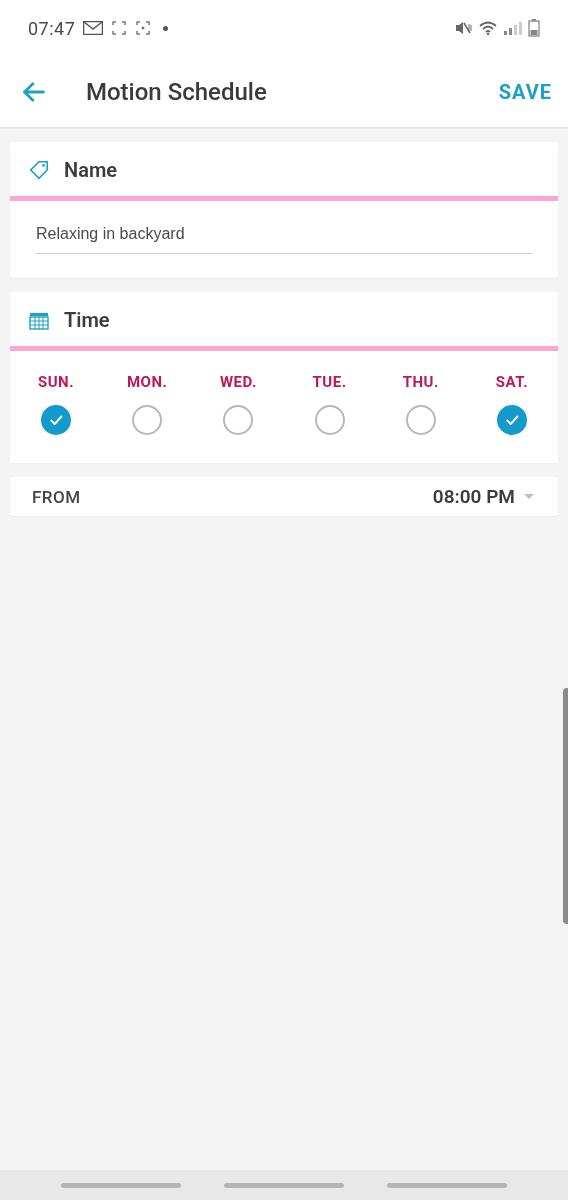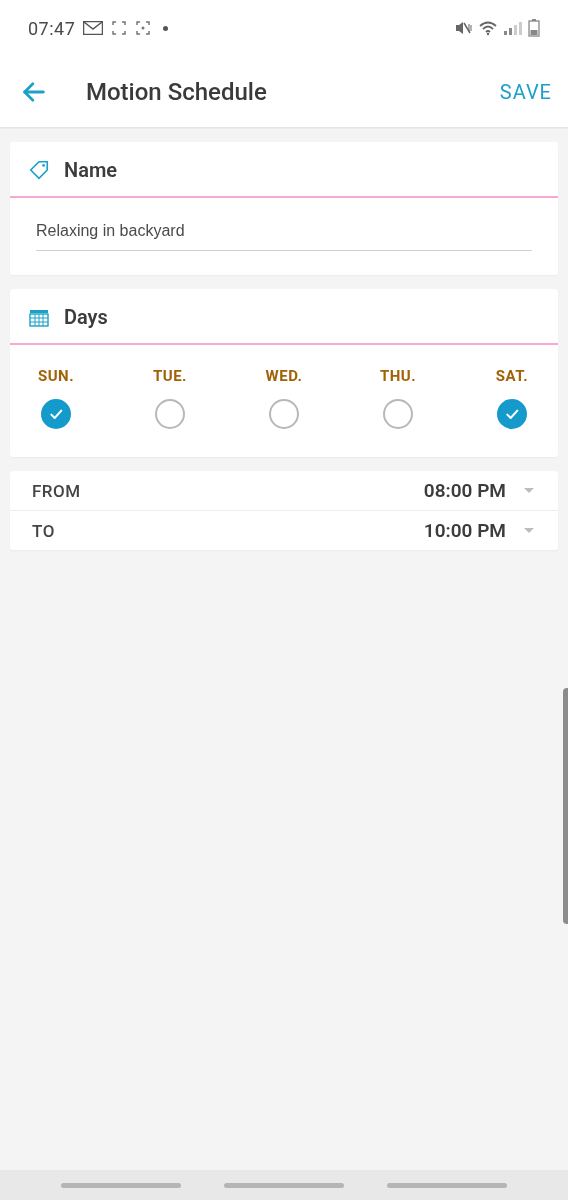--- a/index.html
+++ b/index.html
@@ -76,38 +76,38 @@
   .app-title {
     flex: 1;
     font-size: 24px;
     font-weight: 500;
     color: #3a3a3a;
     margin-left: 34px;
   }
   .save-btn {
     color: #1ca0c8;
     font-size: 20px;
-    font-weight: 400;
+    font-weight: 700;
     letter-spacing: 1px;
     cursor: pointer;
   }
 
   
   .card {
     background: #ffffff;
     margin: 14px 10px 0 10px;
     border-radius: 3px;
     box-shadow: 0 1px 2px rgba(0,0,0,0.04);
   }
   .card-header {
     display: flex;
     align-items: center;
     padding: 16px 18px 14px 18px;
     gap: 14px;
-    border-bottom: 2px solid #f9a8d4;
+    border-bottom: 5px solid #f9a8d4;
   }
   .card-header-label {
     font-size: 20px;
     font-weight: 600;
     color: #3c3c3c;
   }
   .header-icon {
     width: 22px;
     height: 22px;
     display: flex;
@@ -141,21 +141,21 @@
     flex-direction: column;
     align-items: center;
     gap: 14px;
     cursor: pointer;
     width: 56px;
   }
   .day-label {
     font-size: 15px;
     font-weight: 700;
     letter-spacing: 0.5px;
-    color: #a16207;
+    color: #be185d;
   }
   .day-circle {
     width: 30px;
     height: 30px;
     border-radius: 50%;
     border: 2px solid #b8b8b8;
     background: #fff;
     display: flex;
     align-items: center;
     justify-content: center;
@@ -185,21 +185,21 @@
   }
   .time-label {
     font-size: 17px;
     font-weight: 500;
     color: #454545;
     letter-spacing: 0.5px;
   }
   .time-right {
     display: flex;
     align-items: center;
-    gap: 16px;
+    gap: 7px;
   }
   .time-value {
     font-size: 19px;
     font-weight: 600;
     color: #3c3c3c;
   }
   .dropdown-caret svg {
     display: block;
   }
 
@@ -331,38 +331,42 @@
       <svg width="20" height="20" viewBox="0 0 20 20" fill="#1ca0c8">
         <rect x="1" y="3" width="18" height="3"></rect>
         <rect x="1" y="7" width="18" height="12" fill="none" stroke="#1ca0c8" stroke-width="1.4"></rect>
         <line x1="1" y1="11" x2="19" y2="11" stroke="#1ca0c8" stroke-width="1"></line>
         <line x1="1" y1="15" x2="19" y2="15" stroke="#1ca0c8" stroke-width="1"></line>
         <line x1="6" y1="7" x2="6" y2="19" stroke="#1ca0c8" stroke-width="1"></line>
         <line x1="10" y1="7" x2="10" y2="19" stroke="#1ca0c8" stroke-width="1"></line>
         <line x1="14" y1="7" x2="14" y2="19" stroke="#1ca0c8" stroke-width="1"></line>
       </svg>
     </span>
-    <span class="card-header-label">Days</span>
+    <span class="card-header-label">Time</span>
   </div>
   <div class="days-row" id="days-row">
 
   <div class="day-col">
         <span class="day-label">SUN.</span>
         <span class="day-circle checked">
           <svg width="16" height="16" viewBox="0 0 24 24" fill="none" stroke="#fff" stroke-width="3" stroke-linecap="round" stroke-linejoin="round">
             <polyline points="5 13 10 18 20 7"></polyline>
           </svg>
         </span>
       </div>
       <div class="day-col">
-        <span class="day-label">TUE.</span>
+        <span class="day-label">MON.</span>
         <span class="day-circle"></span>
       </div>
       <div class="day-col">
         <span class="day-label">WED.</span>
+        <span class="day-circle"></span>
+      </div>
+      <div class="day-col">
+        <span class="day-label">TUE.</span>
         <span class="day-circle"></span>
       </div>
       <div class="day-col">
         <span class="day-label">THU.</span>
         <span class="day-circle"></span>
       </div>
       <div class="day-col">
         <span class="day-label">SAT.</span>
         <span class="day-circle checked">
           <svg width="16" height="16" viewBox="0 0 24 24" fill="none" stroke="#fff" stroke-width="3" stroke-linecap="round" stroke-linejoin="round">
@@ -380,31 +384,20 @@
     <span class="time-right">
       <span class="time-value">08:00 PM</span>
       <span class="dropdown-caret">
         <svg width="14" height="10" viewBox="0 0 14 10">
             <path d="M2 2 L7 7 L12 2 Z" fill="#bdbdbd"></path>
           </svg>
       </span>
     </span>
   </div>
 
-  <div class="time-row">
-    <span class="time-label">TO</span>
-    <span class="time-right">
-      <span class="time-value">10:00 PM</span>
-      <span class="dropdown-caret">
-        <svg width="14" height="10" viewBox="0 0 14 10">
-            <path d="M2 2 L7 7 L12 2 Z" fill="#bdbdbd"></path>
-          </svg>
-      </span>
-    </span>
-  </div>
 </div>
 
 <div class="scroll-edge"></div>
 
 <div class="nav-bar">
   <div class="nav-pill"></div>
   <div class="nav-pill"></div>
   <div class="nav-pill"></div>
 </div>
 

